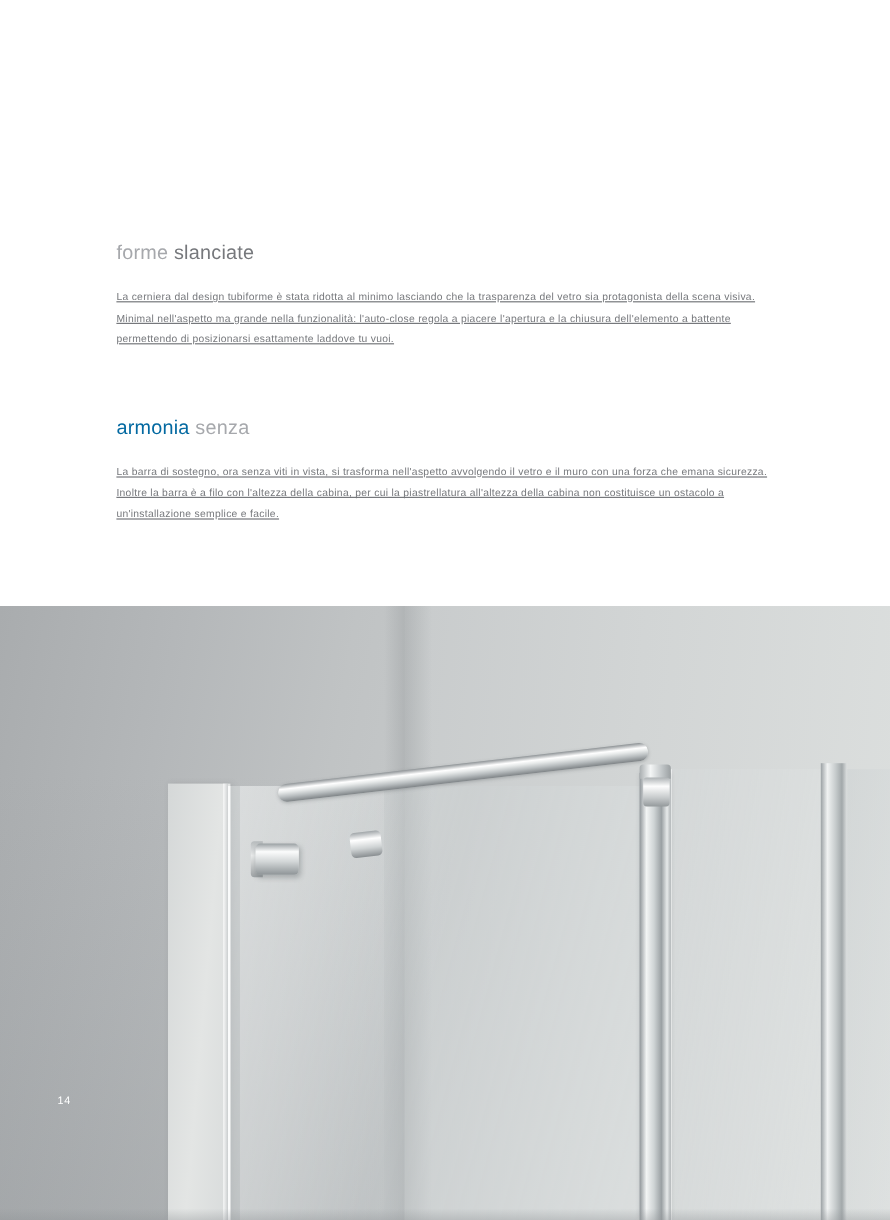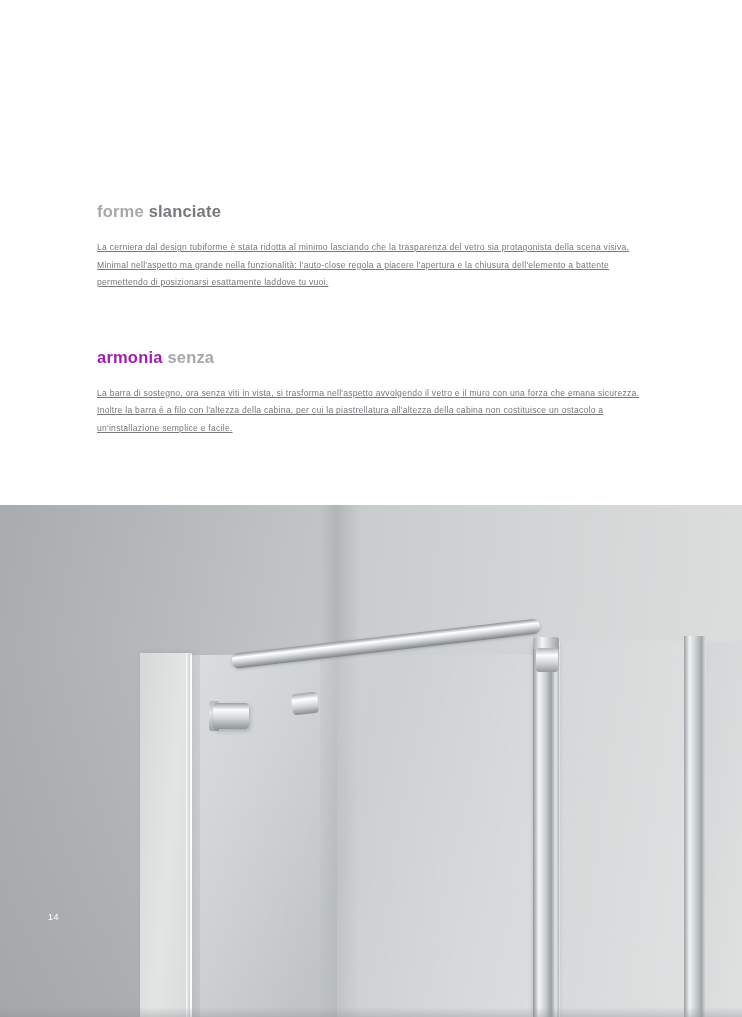--- a/index.html
+++ b/index.html
@@ -38,29 +38,29 @@
 
   .section-heading {
     font-size: 16.5px;
     line-height: 22px;
     letter-spacing: 0.2px;
     margin: 0 0 17px 0;
     font-weight: 400;
     color: #9a9ca0;
   }
   .section-heading .light {
-    font-weight: 700;
+    font-weight: 400;
     color: #a6a8ac;
   }
   .section-heading .bold {
-    font-weight: 700;
+    font-weight: 400;
     color: #76787c;
   }
   .section-heading.accent .bold {
-    color: #a21caf;
+    color: #0369a1;
   }
 
   .section-body {
     font-size: 8.6px;
     line-height: 17.6px;
     letter-spacing: 0.25px;
     color: #76787c;
     margin: 0;
     max-width: 545px;
     text-decoration: underline;

